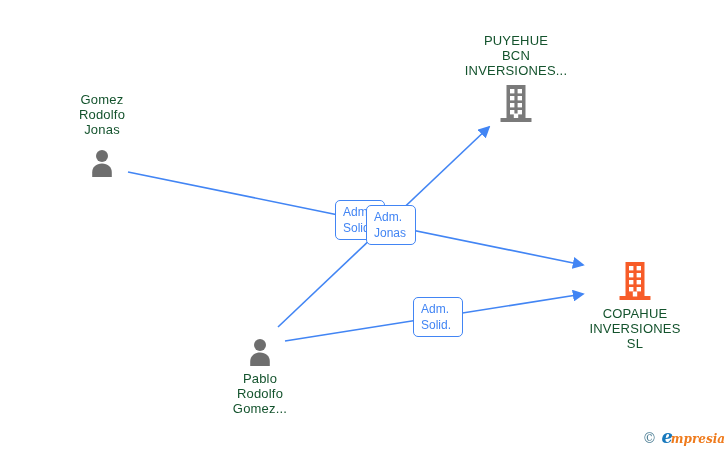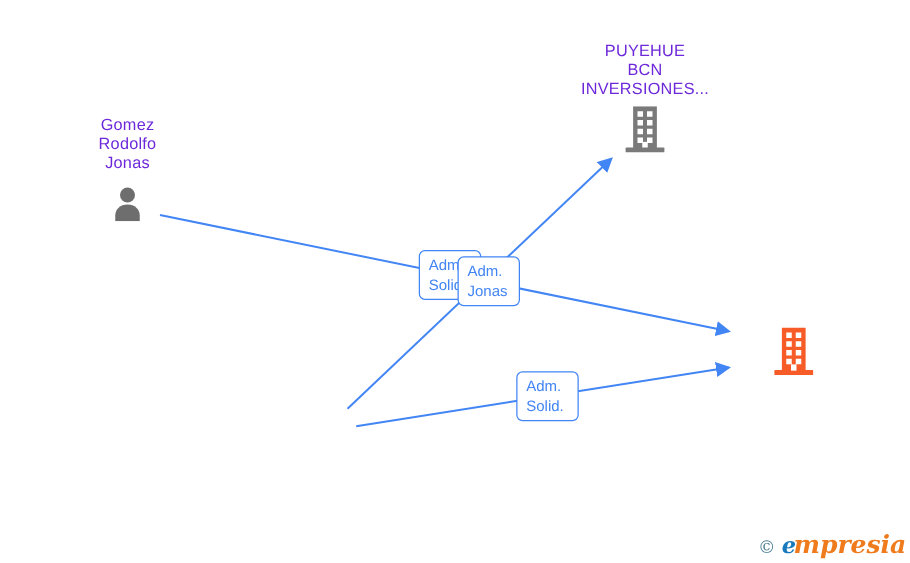--- a/index.html
+++ b/index.html
@@ -3,41 +3,41 @@
 <meta charset="utf-8">
 <style>
   html,body{margin:0;padding:0;background:#ffffff;}
   .canvas{
     position:relative;width:728px;height:450px;background:#ffffff;
     overflow:hidden;font-family:"Liberation Sans",sans-serif;
   }
   svg.edges-layer{position:absolute;left:0;top:0;z-index:0;}
   .node{position:absolute;width:140px;text-align:center;z-index:1;cursor:pointer;}
   .node-label{
-    font-size:13px;line-height:15px;color:#6d28d9;
+    font-size:13px;line-height:15px;color:#14532d;
     white-space:pre-line;letter-spacing:0.2px;
   }
   .icon-wrap{display:inline-block;line-height:0;}
   .node-gomez  .icon-wrap{margin-top:12px;}
   .node-puyehue .icon-wrap{margin-top:7px;}
   .node-pablo  .icon-wrap{margin-bottom:5px;}
   .node-copahue .node-label{margin-top:2px;}
   .edge-label{
     position:absolute;background:#ffffff;border:1.6px solid #4285f4;
     border-radius:5px;color:#4285f4;font-size:12px;line-height:16px;
     padding:3px 7px;width:34px;text-align:left;box-sizing:content-box;
   }
   .watermark{
     position:absolute;right:3px;bottom:3px;z-index:3;
     font-family:"DejaVu Serif",serif;font-style:italic;
     display:flex;align-items:baseline;gap:5px;
   }
   .wm-copyright{font-size:14px;color:#4e7f95;font-style:normal;}
   .wm-e{font-size:18px;color:#1879bd;font-weight:bold;}
-  .wm-rest{font-size:20px;color:#ef7b1d;font-weight:bold;margin-left:-2px;}
+  .wm-rest{font-size:12px;color:#ef7b1d;font-weight:bold;margin-left:-2px;}
 </style>
 </head>
 <body>
 
 <div class="canvas">
 
   <svg class="edges-layer" width="728" height="450" viewBox="0 0 728 450">
     <defs>
       <marker id="arrow" viewBox="0 0 10 10" refX="8.5" refY="5" markerWidth="7.5" markerHeight="7.5" orient="auto-start-reverse">
         <path d="M0,0 L10,5 L0,10 Z" fill="#4285f4"></path>
@@ -94,22 +94,36 @@
           <rect x="11" y="11" width="4.4" height="4.4"></rect>
             <rect x="18.6" y="11" width="4.4" height="4.4"></rect>
           <rect x="11" y="18" width="4.4" height="4.4"></rect>
             <rect x="18.6" y="18" width="4.4" height="4.4"></rect>
           <rect x="11" y="25" width="4.4" height="4.4"></rect>
             <rect x="18.6" y="25" width="4.4" height="4.4"></rect>
           <rect x="14.8" y="29.5" width="4.4" height="5"></rect>
         </g>
       </svg>
     </span>
+    <div class="node-label">COPAHUE
+INVERSIONES
+SL</div>
   </div>
 
+  <div class="node node-pablo" style="left:190px;top:338px;">
+    <span class="icon-wrap">
+      <svg width="28" height="28" viewBox="0 0 28 28">
+        <circle cx="14" cy="7" r="6" fill="#6e6e6e"></circle>
+        <path d="M14 14.5 C8.2 14.5 4.2 18.3 4.2 23.4 L4.2 28 L23.8 28 L23.8 23.4 C23.8 18.3 19.8 14.5 14 14.5 Z" fill="#6e6e6e"></path>
+      </svg>
+    </span>
+    <div class="node-label">Pablo
+Rodolfo
+Gomez...</div>
+  </div>
 
   <div class="edge-label" style="left:335px;top:200px;z-index:1;">Adm. Solid.</div>
   <div class="edge-label" style="left:366px;top:205px;z-index:2;">Adm. Jonas</div>
   <div class="edge-label" style="left:413px;top:297px;z-index:1;">Adm. Solid.</div>
 
   <div class="watermark">
     <span class="wm-copyright">©</span>
     <span style="display:inline-flex;align-items:baseline;">
       <span class="wm-e">e</span>
         <span class="wm-rest">mpresia</span>

